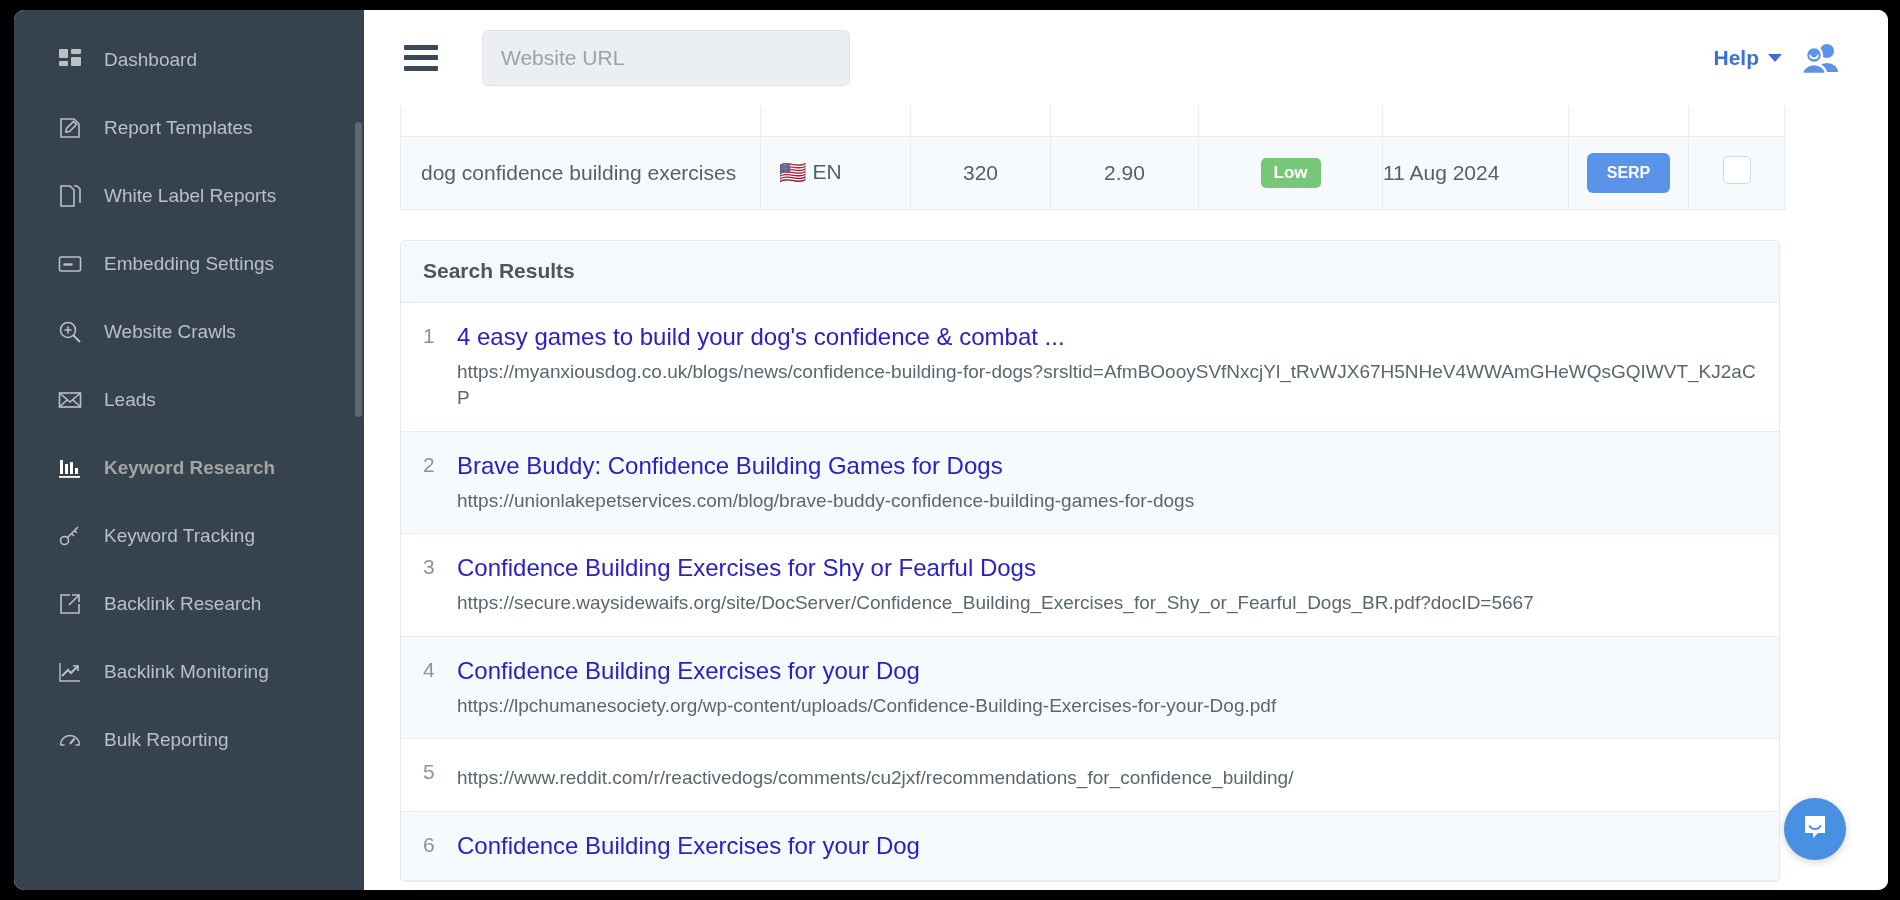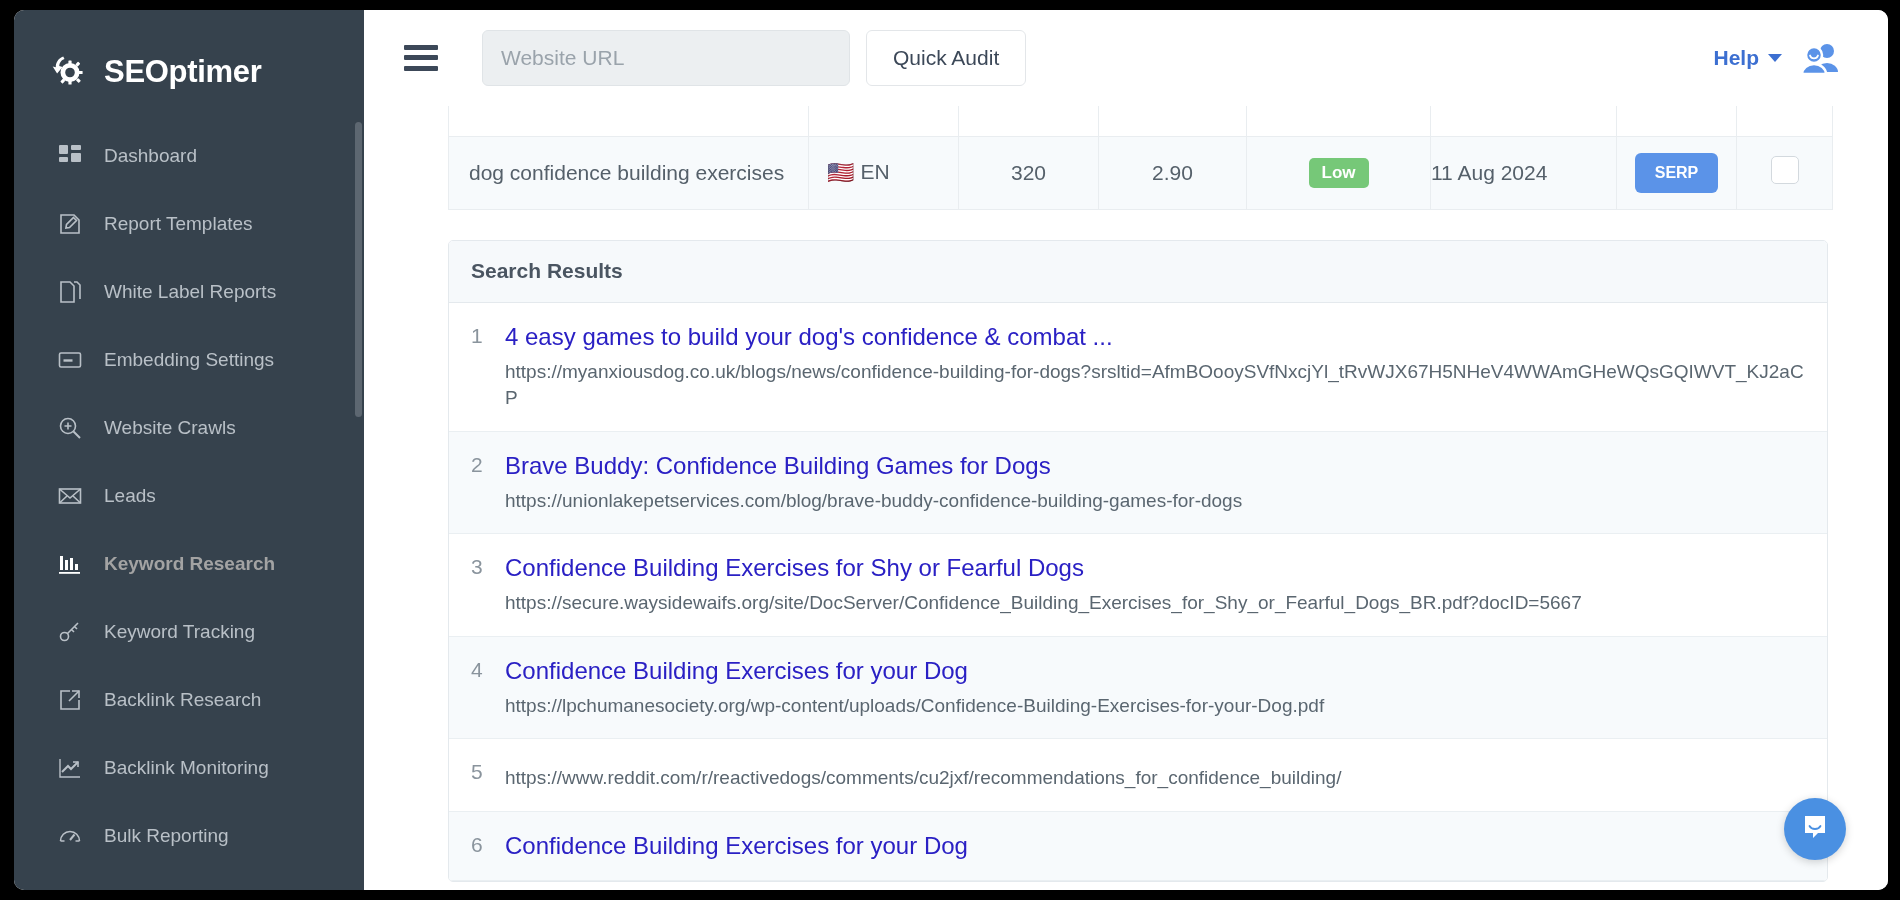--- a/index.html
+++ b/index.html
@@ -135,21 +135,20 @@
   }
   .users-ico { width: 42px; height: 32px; cursor: pointer; }
 
   
   .main {
     position: absolute;
     left: 350px; top: 96px;
     width: 1524px; height: 784px;
     background: #ffffff;
     overflow: hidden;
-    padding-left: 48px;
   }
   .main-pad { padding: 0 22px 0 36px; }
 
   
   .kw-table {
     width: 1380px;
     border-collapse: collapse;
     table-layout: fixed;
     margin-top: 0;
     background: #ffffff;
@@ -261,36 +260,20 @@
     cursor: pointer;
     box-shadow: 0 2px 8px rgba(0,0,0,0.18);
   }
 </style>
 </head>
 <body>
 
 <div class="viewport">
 
   <aside class="sidebar">
-    <div class="brand">
-      <span class="brand-logo">
-        <svg viewBox="0 0 44 44" width="44" height="44" fill="#ffffff">
-          <path d="M20 5 a9 9 0 0 0 -9 9 l-3 -1 l-2 4 l3 1.6 a9 9 0 0 0 0 2 l-3 1.6 l2 4 l3 -1 a9 9 0 0 0 1.4 1.4 l-1 3 l4 2 l1.6 -3 a9 9 0 0 0 2 0 l1.6 3 l4 -2 l-1 -3 a9 9 0 0 0 1.4 -1.4 l3 1 l2 -4 l-3 -1.6 a9 9 0 0 0 0 -2 l3 -1.6 l-2 -4 l-3 1 a9 9 0 0 0 -1.4 -1.4 l1 -3 l-4 -2 z" opacity="0.0"></path>
-          <path d="M15.2 6.5 c-4.6 1.6 -7.6 6 -7.4 10.8 l-3.1 -0.9 l4.4 7.2 l5.5 -6.6 l-3.3 -0.9 c0 -3.3 2.1 -6.2 5.2 -7.2 z"></path>
-          <path d="M12.5 22.5 a9.5 9.5 0 1 0 19 0 a9.5 9.5 0 1 0 -19 0 z M17.2 22.5 a4.8 4.8 0 1 1 9.6 0 a4.8 4.8 0 1 1 -9.6 0 z"></path>
-          <rect x="20.4" y="10.4" width="3.2" height="4" rx="0.7"></rect>
-          <rect x="20.4" y="30.6" width="3.2" height="4" rx="0.7"></rect>
-          <rect x="30.6" y="20.9" width="4" height="3.2" rx="0.7"></rect>
-          <rect x="13.2" y="29.1" width="3.2" height="4" rx="0.7" transform="rotate(45 14.8 31.1)"></rect>
-          <rect x="28.2" y="12.1" width="3.2" height="4" rx="0.7" transform="rotate(45 29.8 14.1)"></rect>
-          <rect x="28.4" y="28.9" width="4" height="3.2" rx="0.7" transform="rotate(45 30.4 30.5)"></rect>
-        </svg>
-      </span>
-      <span class="brand-name">SEOptimer</span>
-    </div>
 
     <nav class="nav">
 
       <div class="nav-item">
         <span class="nav-ico">
           <svg width="22" height="22" viewBox="0 0 22 22" fill="#b9c0c7">
             <rect x="0" y="0" width="9" height="9" rx="1"></rect>
             <rect x="12" y="0" width="10" height="5" rx="1"></rect>
             <rect x="0" y="12" width="9" height="5" rx="1"></rect>
             <rect x="12" y="8" width="10" height="9" rx="1"></rect>
@@ -413,21 +396,20 @@
     <div class="sb-thumb"></div>
   </aside>
 
   <header class="header">
     <div class="hamburger">
       <span></span>
         <span></span>
         <span></span>
     </div>
     <input class="url-input" type="text" placeholder="Website URL" style="">
-    <button class="quick-audit">Quick Audit</button>
 
     <div class="header-right">
       <div class="help-link">
         <span>Help</span>
         <span class="caret"></span>
       </div>
       <span class="users-ico">
         <svg viewBox="0 0 42 32" width="42" height="32" fill="#5b93e8">
           <circle cx="27" cy="9" r="7"></circle>
           <path d="M16 30 a11 9 0 0 1 22 0 z"></path>

